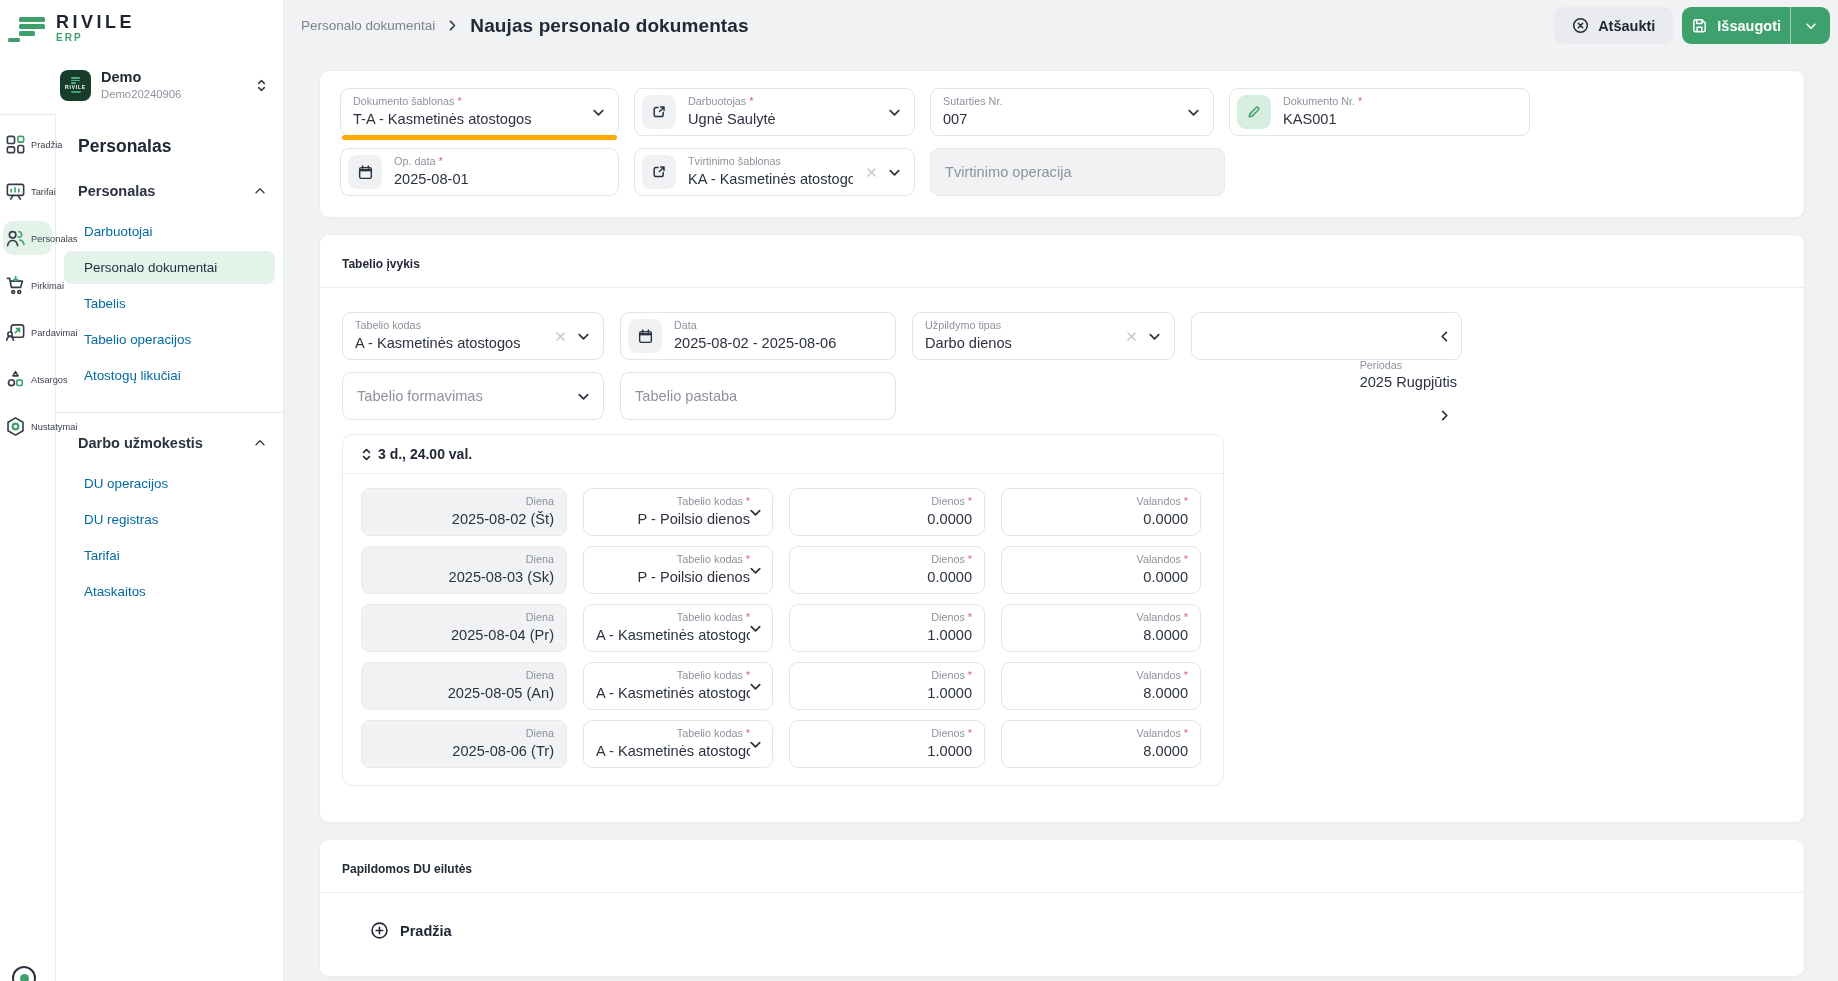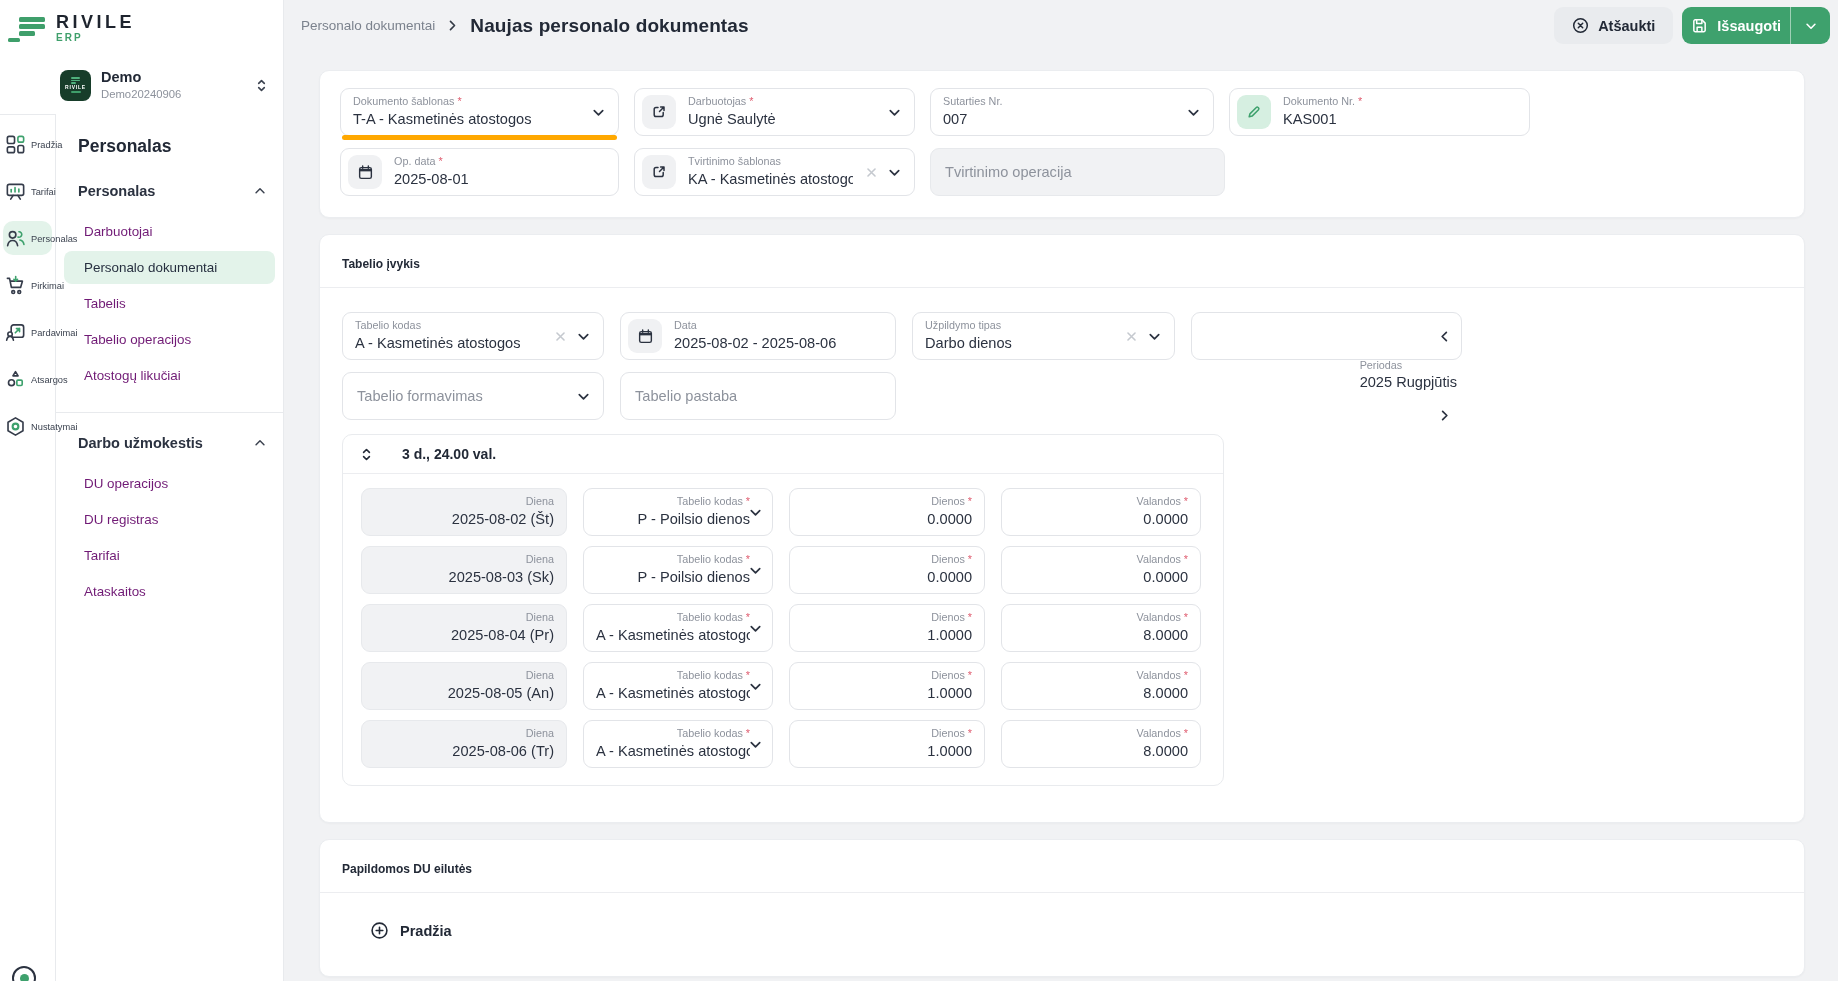--- a/index.html
+++ b/index.html
@@ -29,21 +29,21 @@
   .p-code{font-size:11.3px;color:#8d929c;line-height:1.25;}
   .profile-text{flex:1;min-width:0;}
   .left-body{display:flex;flex:1;min-height:0;}
   .rail{width:56px;border-right:1px solid #e8eaed;border-top:1px solid #e8eaed;padding-top:12px;display:flex;flex-direction:column;align-items:center;gap:13px;flex:0 0 auto;}
   .rail-item{width:49px;padding:6px 1px 5px;display:flex;flex-direction:row;align-items:center;gap:4px;border-radius:10px;cursor:pointer;}
   .rail-item.active{background:#e3f3ea;}
   .rail-label{font-size:9.3px;color:#3c4350;white-space:nowrap;}
   .subnav{flex:1;padding-top:12px;min-width:0;}
   .subnav-title{font-size:17.5px;font-weight:700;color:#222936;padding:10px 22px 20px;}
   .section-head{display:flex;align-items:center;justify-content:space-between;padding:6px 16px 6px 22px;font-size:14.5px;font-weight:700;color:#2b3240;margin-bottom:10px;cursor:pointer;}
-  .nav-item{height:33px;display:flex;align-items:center;margin:3px 8px;padding-left:20px;font-size:13.4px;color:#701a75;border-radius:8px;cursor:pointer;white-space:nowrap;}
+  .nav-item{height:33px;display:flex;align-items:center;margin:3px 8px;padding-left:20px;font-size:13.4px;color:#0369a1;border-radius:8px;cursor:pointer;white-space:nowrap;}
   .nav-item.active{background:#e3f3ea;color:#273040;}
   .subnav-divider{height:1px;background:#e8eaed;margin:20px 0 16px;}
   .help-circle{position:absolute;left:12px;top:966px;width:24px;height:24px;border:2.4px solid #2b3240;border-radius:50%;display:flex;align-items:center;justify-content:center;background:#fff;}
   .help-circle i{width:9px;height:9px;border-radius:50%;background:#3ea16d;}
 
   
   .main{flex:1;display:flex;flex-direction:column;min-width:0;}
   .topbar{height:44px;display:flex;align-items:center;justify-content:space-between;padding:7px 8px 0 17px;flex:0 0 auto;}
   .breadcrumb{display:flex;align-items:center;gap:11px;}
   .bc-parent{font-size:13.5px;color:#7b828d;cursor:pointer;}
@@ -84,21 +84,21 @@
   .we{width:262px}.wf{width:276px}.wg{width:263px}.wh{width:271px}
   .wi{width:206px}.wj{width:190px}.wk{width:196px}.wl{width:200px}
 
   .card-tabelis{margin-top:16px;}
   .card-head{padding:22px 22px 16px;font-size:12px;font-weight:700;color:#222936;}
   .card-sep{height:1px;background:#ecedf0;}
   .ct-body{padding:24px 22px 36px;}
   .filters{display:flex;gap:16px;}
   .filters + .filters{margin-top:12px;}
   .inner-card{margin-top:14px;width:882px;border:1px solid #e9ebee;border-radius:10px;background:#fff;}
-  .inner-head{display:flex;align-items:center;gap:28px;padding:11px 16px;font-size:14px;font-weight:700;color:#222936;border-bottom:1px solid #ecedf0;}
+  .inner-head{display:flex;align-items:center;gap:4px;padding:11px 16px;font-size:14px;font-weight:700;color:#222936;border-bottom:1px solid #ecedf0;}
   .inner-body{padding:14px 18px 17px;}
   .trow{display:flex;gap:16px;text-align:right;}
   .trow + .trow{margin-top:10px;}
 
   .card-du{margin-top:16px;margin-bottom:28px;}
   .du-body{padding:28px 22px 36px;}
   .add-btn{display:flex;align-items:center;gap:11px;margin-left:28px;font-size:14.5px;font-weight:600;color:#222936;background:none;border:none;font-family:inherit;cursor:pointer;}
 
   svg{display:block;flex:0 0 auto;}
 </style>

